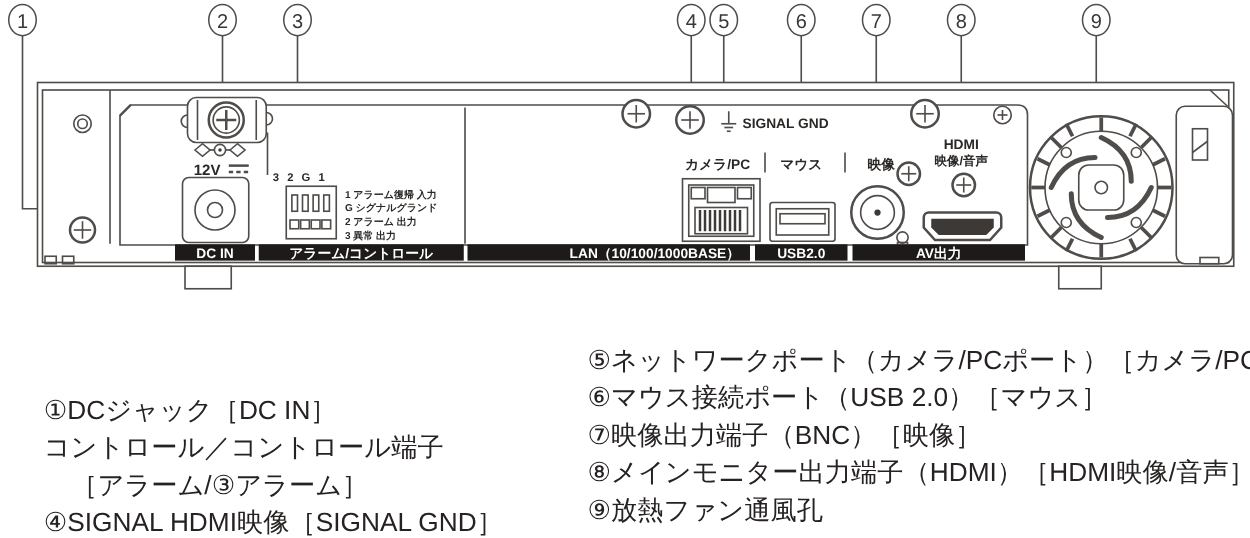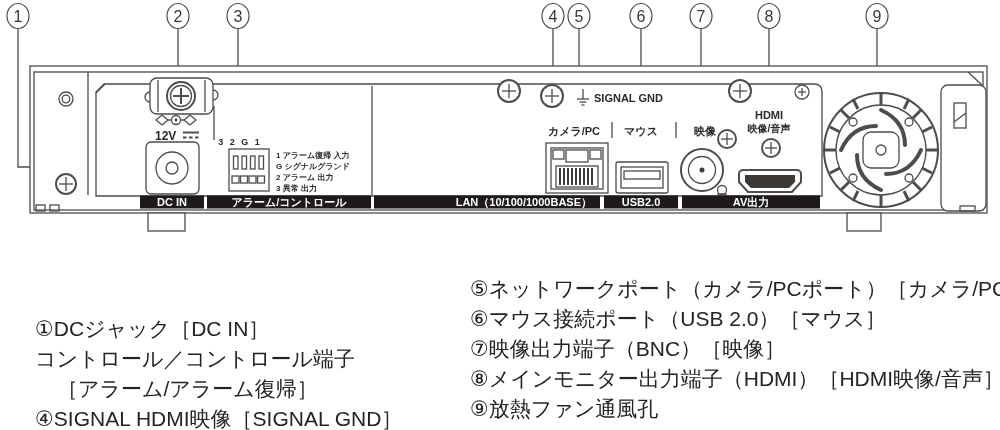--- a/index.html
+++ b/index.html
@@ -295,21 +295,21 @@
         <text class="callout-num" x="769" y="22" text-anchor="middle">8</text>
     <ellipse class="callout-circle" cx="877" cy="16" rx="11" ry="12.5"></ellipse>
         <text class="callout-num" x="877" y="22" text-anchor="middle">9</text>
   </g>
 </svg>
 
   <div class="legend">
     <div class="legend-col left">
       <div class="legend-line">①DCジャック［DC IN］</div>
       <div class="legend-line">コントロール／コントロール端子</div>
-      <div class="legend-line indent">［アラーム/アラーム復帰］</div>
+      <div class="legend-line indent">［アラーム/③アラーム］</div>
       <div class="legend-line">④SIGNAL HDMI映像［SIGNAL GND］</div>
     </div>
     <div class="legend-col right">
       <div class="legend-line">⑤ネットワークポート（カメラ/PCポート）［カメラ/PC］</div>
       <div class="legend-line">⑥マウス接続ポート（USB 2.0）［マウス］</div>
       <div class="legend-line">⑦映像出力端子（BNC）［映像］</div>
       <div class="legend-line">⑧メインモニター出力端子（HDMI）［HDMI映像/音声］</div>
       <div class="legend-line">⑨放熱ファン通風孔</div>
     </div>
   </div>

